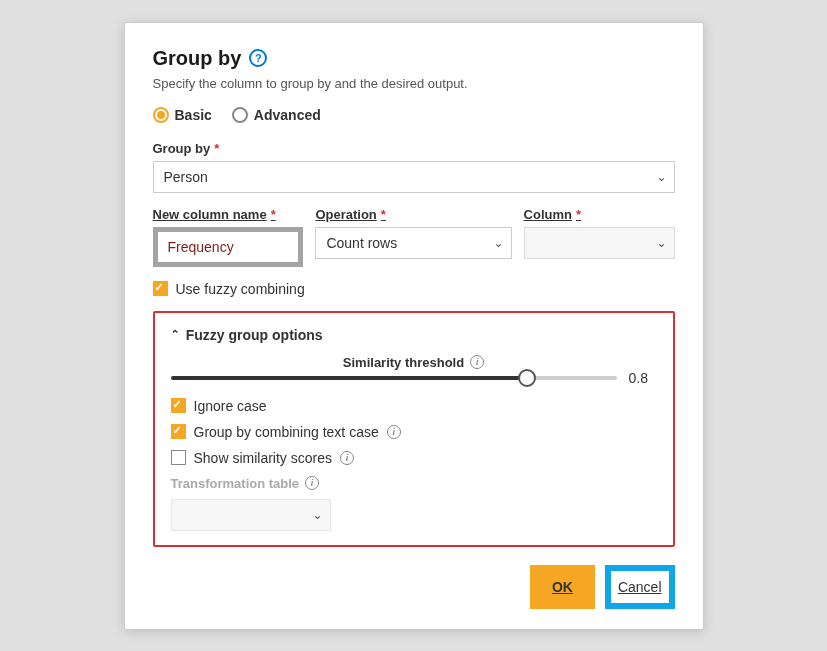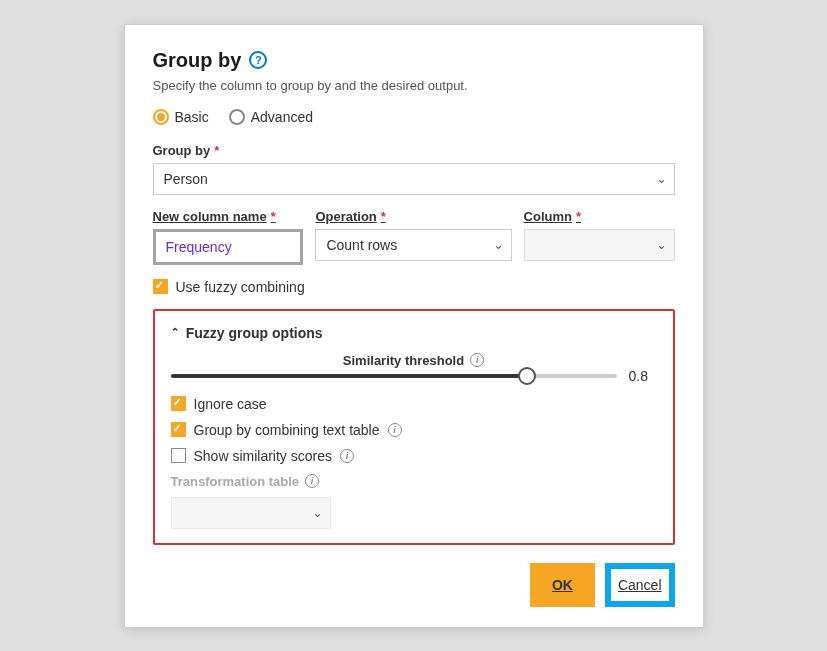--- a/index.html
+++ b/index.html
@@ -46,20 +46,21 @@
     .subtitle {
       color: #555;
       font-size: 13px;
       margin-bottom: 16px;
     }
     .radio-group {
       display: flex;
       gap: 20px;
       margin-bottom: 18px;
       align-items: center;
+      font-weight: bold;
     }
     .radio-label {
       display: flex;
       align-items: center;
       gap: 6px;
       cursor: pointer;
       font-size: 14px;
     }
     .radio-input {
       appearance: none;
@@ -130,25 +131,25 @@
       gap: 12px;
       margin-bottom: 14px;
     }
     .row-fields .field-group {
       flex: 1;
       text-decoration: underline;
     }
     .field-group.operation { flex: 1.3; }
     .field-group.column { flex: 1; }
     .text-input {
-      border: 3px solid #a3a3a3;
+      border: 5px solid #a3a3a3;
       padding: 7px 10px;
       font-size: 14px;
       width: 100%;
-      color: #6d28d9;
+      color: #7f1d1d;
     }
     .checkbox-row {
       display: flex;
       align-items: center;
       gap: 8px;
       margin-bottom: 14px;
     }
     .checkbox-input {
       width: 15px; height: 15px;
       appearance: none;
@@ -380,21 +381,21 @@
       <span class="slider-value">0.8</span>
     </div>
 
     <div class="fuzzy-checkbox-row">
       <span class="checkbox-input checked"></span>
       <span>Ignore case</span>
     </div>
 
     <div class="fuzzy-checkbox-row">
       <span class="checkbox-input checked"></span>
-      <span>Group by combining text table</span>
+      <span>Group by combining text case</span>
       <span class="info-icon">i</span>
     </div>
 
     <div class="fuzzy-checkbox-row">
       <span class="checkbox-input"></span>
       <span>Show similarity scores</span>
       <span class="info-icon">i</span>
     </div>
 
     <div>

